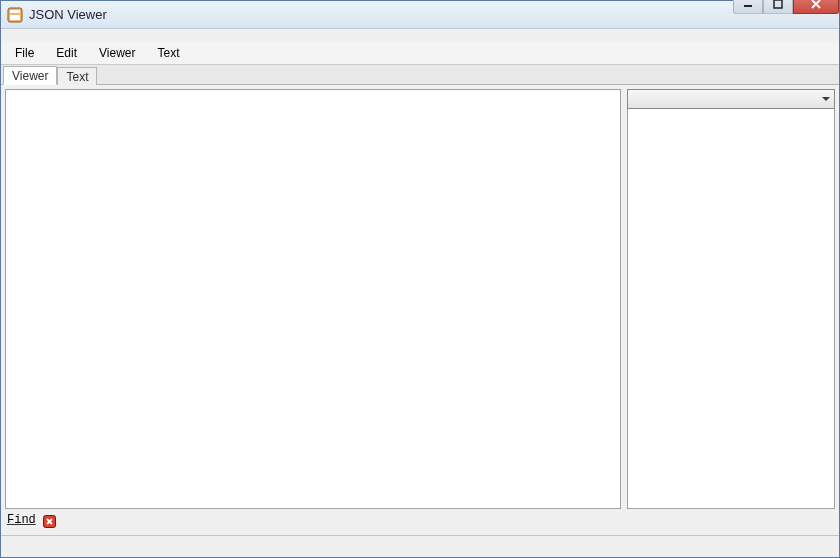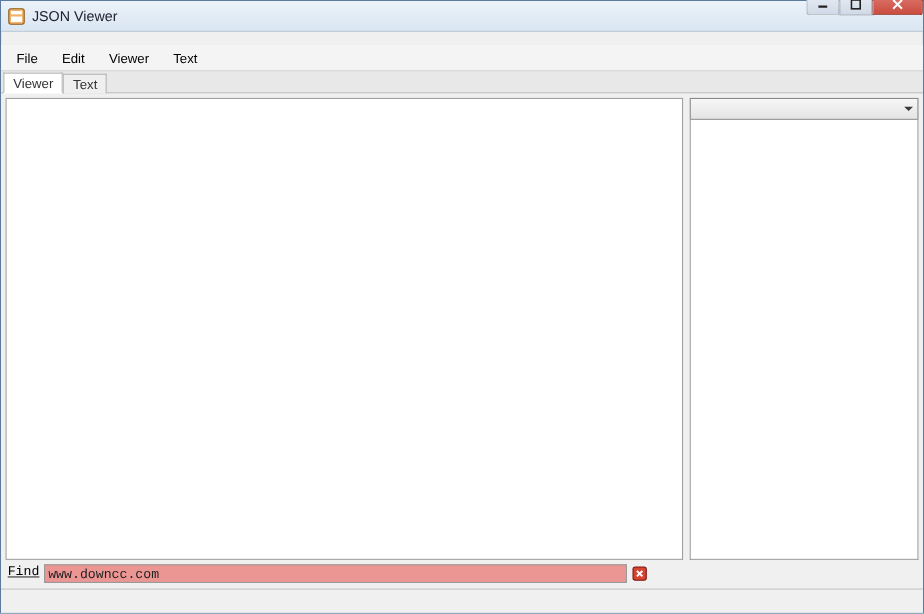--- a/index.html
+++ b/index.html
@@ -223,21 +223,20 @@
         <div class="dropdown">
           <span></span>
           <span class="dropdown-arrow"></span>
         </div>
         <div class="side-panel-body"></div>
       </div>
     </div>
 
     <div class="findbar">
       <span class="find-label">Find</span>
-      <input class="find-input" type="text" value="www.downcc.com" style="">
       <span class="find-error-icon">
         <svg width="15" height="15" viewBox="0 0 15 15">
           <rect x="1.5" y="1.5" width="12" height="12" rx="2" fill="#d64432" stroke="#7a160c"></rect>
           <line x1="5" y1="5" x2="10" y2="10" stroke="#fff" stroke-width="1.8"></line>
           <line x1="10" y1="5" x2="5" y2="10" stroke="#fff" stroke-width="1.8"></line>
         </svg>
       </span>
     </div>
   </div>
 

